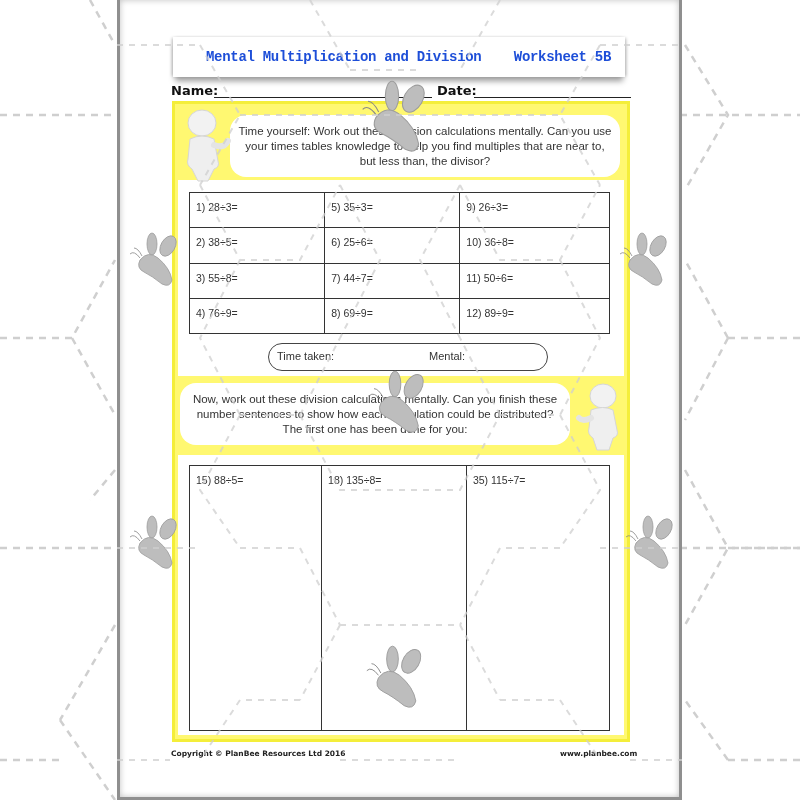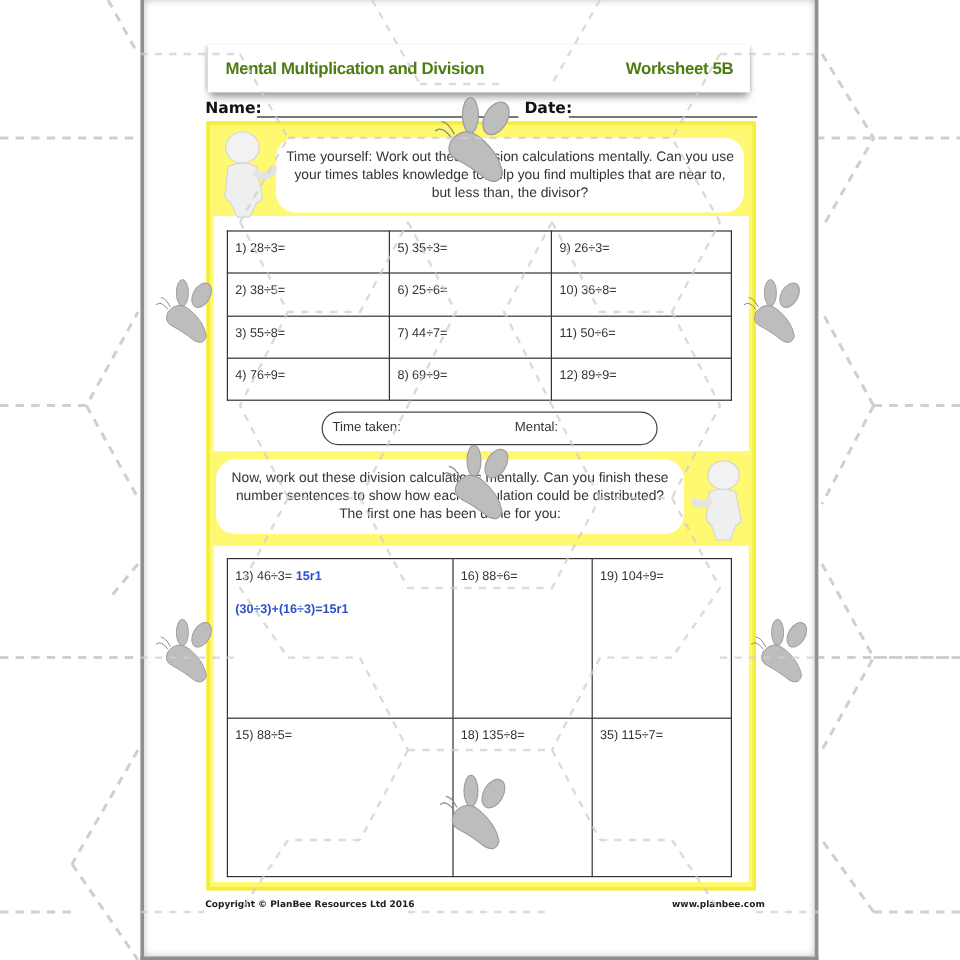--- a/index.html
+++ b/index.html
@@ -20,22 +20,23 @@
     .sheet-overlay { position: absolute; left: 117px; top: 0; width: 565px; height: 800px; z-index: 6; pointer-events: none; }
     .title-bar {
       position: absolute; left: 173px; top: 37px; width: 452px; height: 40px;
       background: #fff;
       box-shadow: 0 6px 6px -2px #9a9a9a, -2px 0 3px -1px #bbb, 2px 0 3px -1px #bbb;
       z-index: 3;
       display: flex; align-items: center; justify-content: space-between;
       padding: 0 14px 0 15px; box-sizing: border-box;
     }
     .title-text, .ws-text {
-      font-family: Liberation Sans, sans-serif; font-weight: bold; font-size: 14px; color: #4d7c0f;
+      font-family: Liberation Mono, monospace; font-weight: bold; font-size: 14px; color: #1d4ed8;
       letter-spacing: -0.3px;
+      margin-left: 18px;
     }
     .name-row {
       position: absolute; left: 171px; top: 83px; width: 460px; height: 18px; z-index: 3;
       font-family: "DejaVu Sans", sans-serif; font-weight: bold; font-size: 13px; color: #111;
     }
     .name-label { position: absolute; left: 0; top: 0; }
     .name-line { position: absolute; left: 43px; top: 14px; width: 218px; border-bottom: 1.5px solid #222; }
     .date-label { position: absolute; left: 266px; top: 0; }
     .date-line { position: absolute; left: 303px; top: 14px; width: 157px; border-bottom: 1.5px solid #222; }
     .yellow-frame {
@@ -152,29 +153,20 @@
 </div>
 
 <svg class="figure" style="left:575px; top:380px;" width="50" height="72" viewBox="0 0 50 72">
   <ellipse cx="28" cy="16" rx="13" ry="12" fill="#f2f2f2" stroke="#d6d6d6"></ellipse>
   <path d="M16 30 Q28 25 38 30 L42 50 Q44 56 38 58 L34 70 L22 70 L18 58 Q12 54 14 48 Z" fill="#efefef" stroke="#d6d6d6"></path>
   <path d="M16 38 Q8 42 4 38" stroke="#e4e4e4" stroke-width="6" fill="none" stroke-linecap="round"></path>
 </svg>
 
 <table class="grid" style="left:189px; top:465px; width:421px; height:266px;">
   <tbody>
-      <tr style="height:88px;">
-    <td>
-      <span>13) 46÷3=</span>
-      <span class="ans">15r1</span>
-      <div class="ans" style="margin-top:16px;">(30÷3)+(16÷3)=15r1</div>
-    </td>
-    <td>16) 88÷6=</td>
-    <td>19) 104÷9=</td>
-  </tr>
   <tr style="height:88px;">
     <td>15) 88÷5=</td>
     <td>18) 135÷8=</td>
     <td>35) 115÷7=</td>
   </tr>
 </tbody>
   </table>
 
 <span class="footer-left">Copyright © PlanBee Resources Ltd 2016</span>
 <span class="footer-right">www.planbee.com</span>

